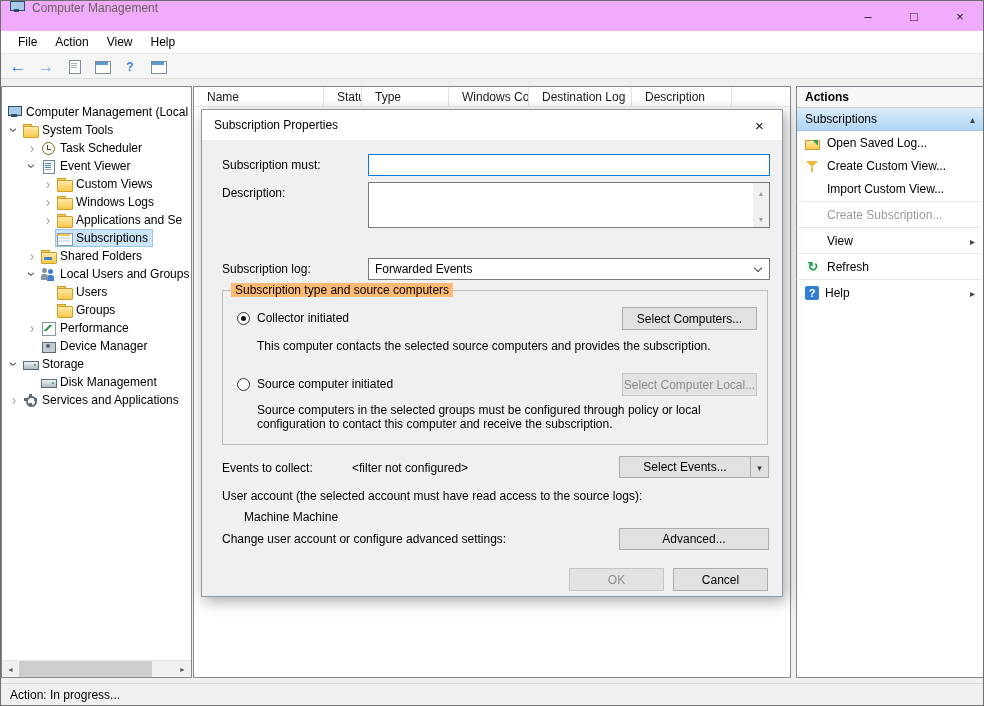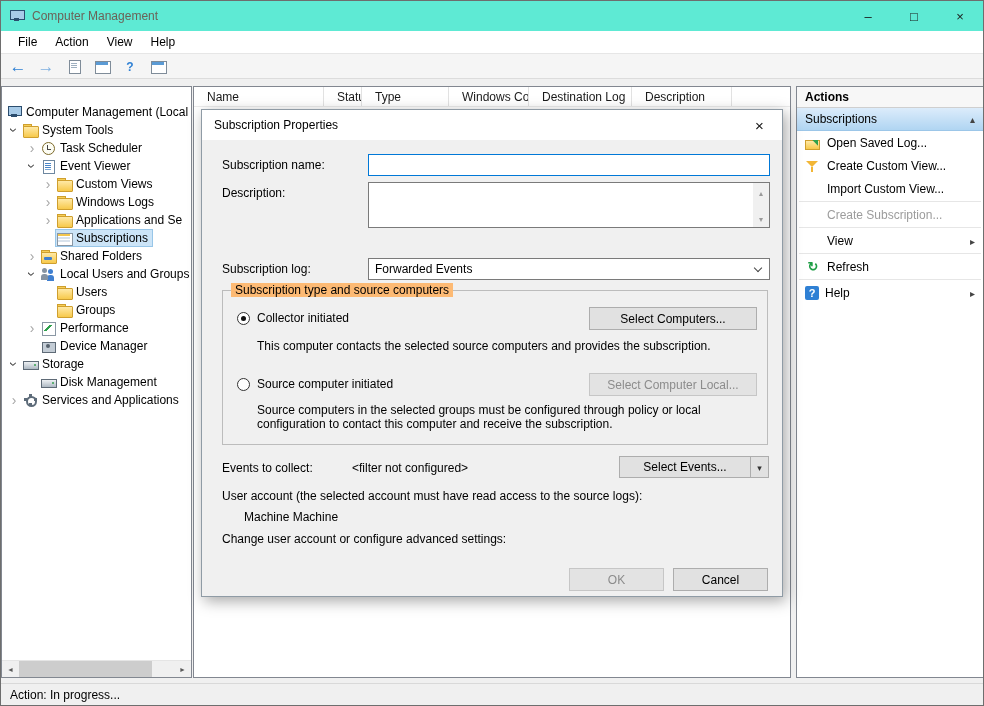--- a/index.html
+++ b/index.html
@@ -1,20 +1,20 @@
 <!DOCTYPE html>
 <html><head>
 <meta charset="utf-8">
 <style>
   *{box-sizing:border-box;margin:0;padding:0}
   body{font-family:"Liberation Sans",sans-serif;font-size:12px;color:#000;background:#888}
   .window{position:relative;width:984px;height:706px;background:#fff;border:1px solid #6e6e6e;overflow:hidden}
 
   
-  .titlebar{height:30px;display:flex;align-items:center;background:#5eead4}
+  .titlebar{height:30px;display:flex;background:#f0abfc}
   .app-icon{width:15px;height:12px;margin:0 7px 0 9px;position:relative;flex:none}
   .app-icon::before{content:"";position:absolute;left:0;top:0;width:13px;height:8px;border:1px solid #2c4d6e;background:#a8cbe8}
   .app-icon::after{content:"";position:absolute;left:4px;top:8px;width:5px;height:3px;background:#2c4d6e}
   .title-text{color:#6b6258}
   .win-controls{margin-left:auto;display:flex;height:30px}
   .win-btn{width:46px;display:flex;align-items:center;justify-content:center;color:#1a1a1a;font-size:13px}
 
   
   .menubar{height:22px;display:flex;align-items:center;background:#fff;padding-left:8px}
   .menu-item{padding:3px 9px 4px 9px}
@@ -120,21 +120,21 @@
   .combo-arrow{margin-left:auto;width:22px;height:100%;display:flex;align-items:center;justify-content:center}
   .chev{width:6px;height:6px;border-right:1px solid #444;border-bottom:1px solid #444;transform:rotate(45deg);margin-top:-3px}
   .groupbox{position:absolute;left:20px;top:150px;width:546px;height:155px;border:1px solid #bcbcbc}
   .group-title{position:absolute;top:-8px;left:8px;background:#fdba74;padding:0 4px;white-space:nowrap}
   .radio-row{position:absolute;display:flex;align-items:center;gap:7px}
   .radio{width:13px;height:13px;border:1px solid #333;border-radius:50%;background:#fff;position:relative;flex:none}
   .radio.checked::after{content:"";position:absolute;left:3px;top:3px;width:5px;height:5px;border-radius:50%;background:#111}
   .gdesc{position:absolute;left:34px}
   .btn{display:flex;align-items:center;justify-content:center;background:#e1e1e1;border:1px solid #adadad;font:inherit}
   .btn.disabled{color:#8c8c8c;background:#e3e3e3;border-color:#c6c6c6}
-  .gbtn{position:absolute;right:10px;width:168px;height:23px}
+  .gbtn{position:absolute;right:10px;width:135px;height:23px}
   .split-btn{position:absolute;left:417px;top:316px;width:150px;height:22px;display:flex;background:#e1e1e1;border:1px solid #adadad}
   .split-main{flex:1;display:flex;align-items:center;justify-content:center}
   .split-arrow{width:18px;border-left:1px solid #adadad;display:flex;align-items:center;justify-content:center}
   .i-caret::before{content:"▾";font-size:9px;color:#333}
   .okbtn{position:absolute;left:367px;top:428px;width:95px;height:23px}
   .cancelbtn{position:absolute;left:471px;top:428px;width:95px;height:23px}
 
   
   .statusbar{position:absolute;left:0;bottom:0;width:982px;height:22px;background:#f0f0f0;border-top:1px solid #d9d9d9;display:flex;align-items:center;padding-left:9px}
 </style>
@@ -383,21 +383,21 @@
       </div>
     </div>
 
     <div class="dialog">
       <div class="dlg-titlebar">
         <span class="dlg-title">Subscription Properties</span>
         <div class="dlg-close">×</div>
       </div>
       <div class="dlg-body">
 
-        <label class="flabel" style="top:18px">Subscription name:</label>
+        <label class="flabel" style="top:18px">Subscription must:</label>
         <input class="ftext" value="" style="">
 
         <label class="flabel" style="top:46px">Description:</label>
         <div class="desc-box">
           <textarea class="desc-ta" style=""></textarea>
           <div class="mini-vs">
             <span class="mini-up"></span>
             <span class="mini-dn"></span>
           </div>
         </div>
@@ -434,20 +434,21 @@
           <span class="split-main">Select Events...</span>
           <span class="split-arrow">
               <span class="i-caret"></span>
             </span>
         </div>
 
         <div class="flabel" style="top:349px">User account (the selected account must have read access to the source logs):</div>
         <div class="flabel" style="left:42px;top:370px">Machine Machine</div>
 
         <div class="flabel" style="top:392px">Change user account or configure advanced settings:</div>
+        <button class="btn" style="position:absolute;left:417px;top:388px;width:150px;height:22px">Advanced...</button>
 
         <button class="btn okbtn disabled">OK</button>
         <button class="btn cancelbtn">Cancel</button>
       </div>
     </div>
 
   </div>
 
   <div class="statusbar">
     <span>Action:  In progress...</span>

